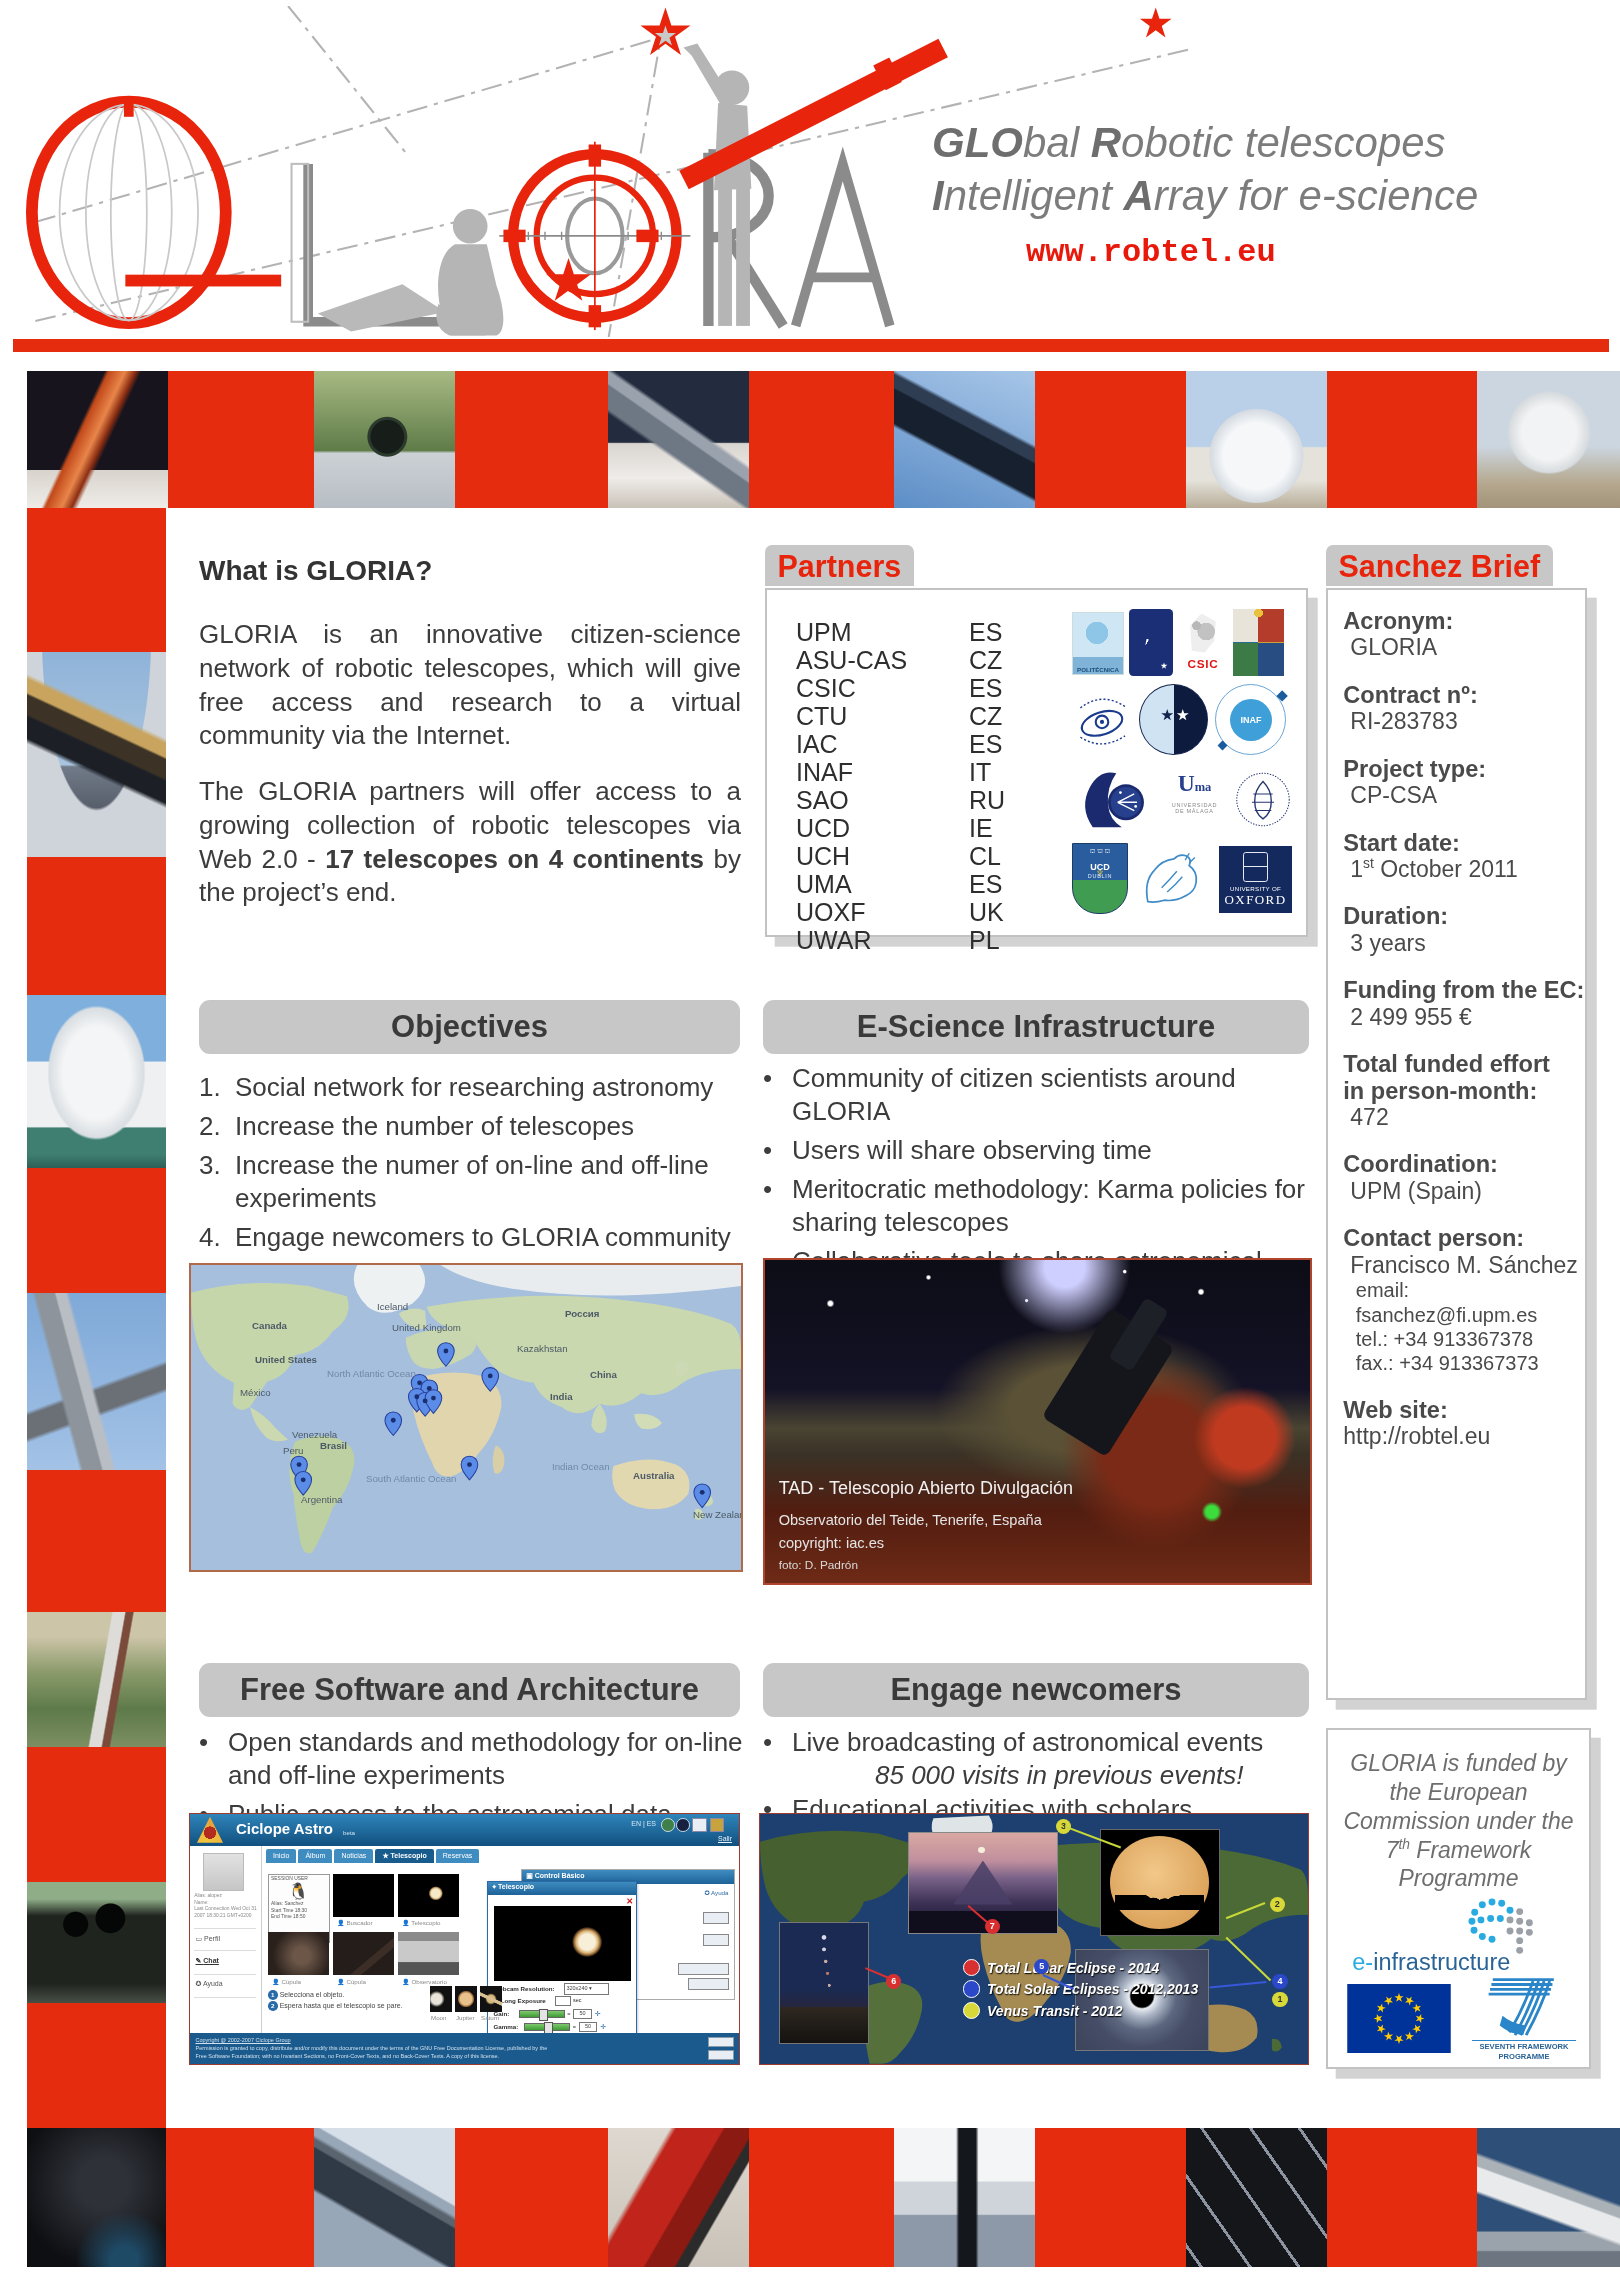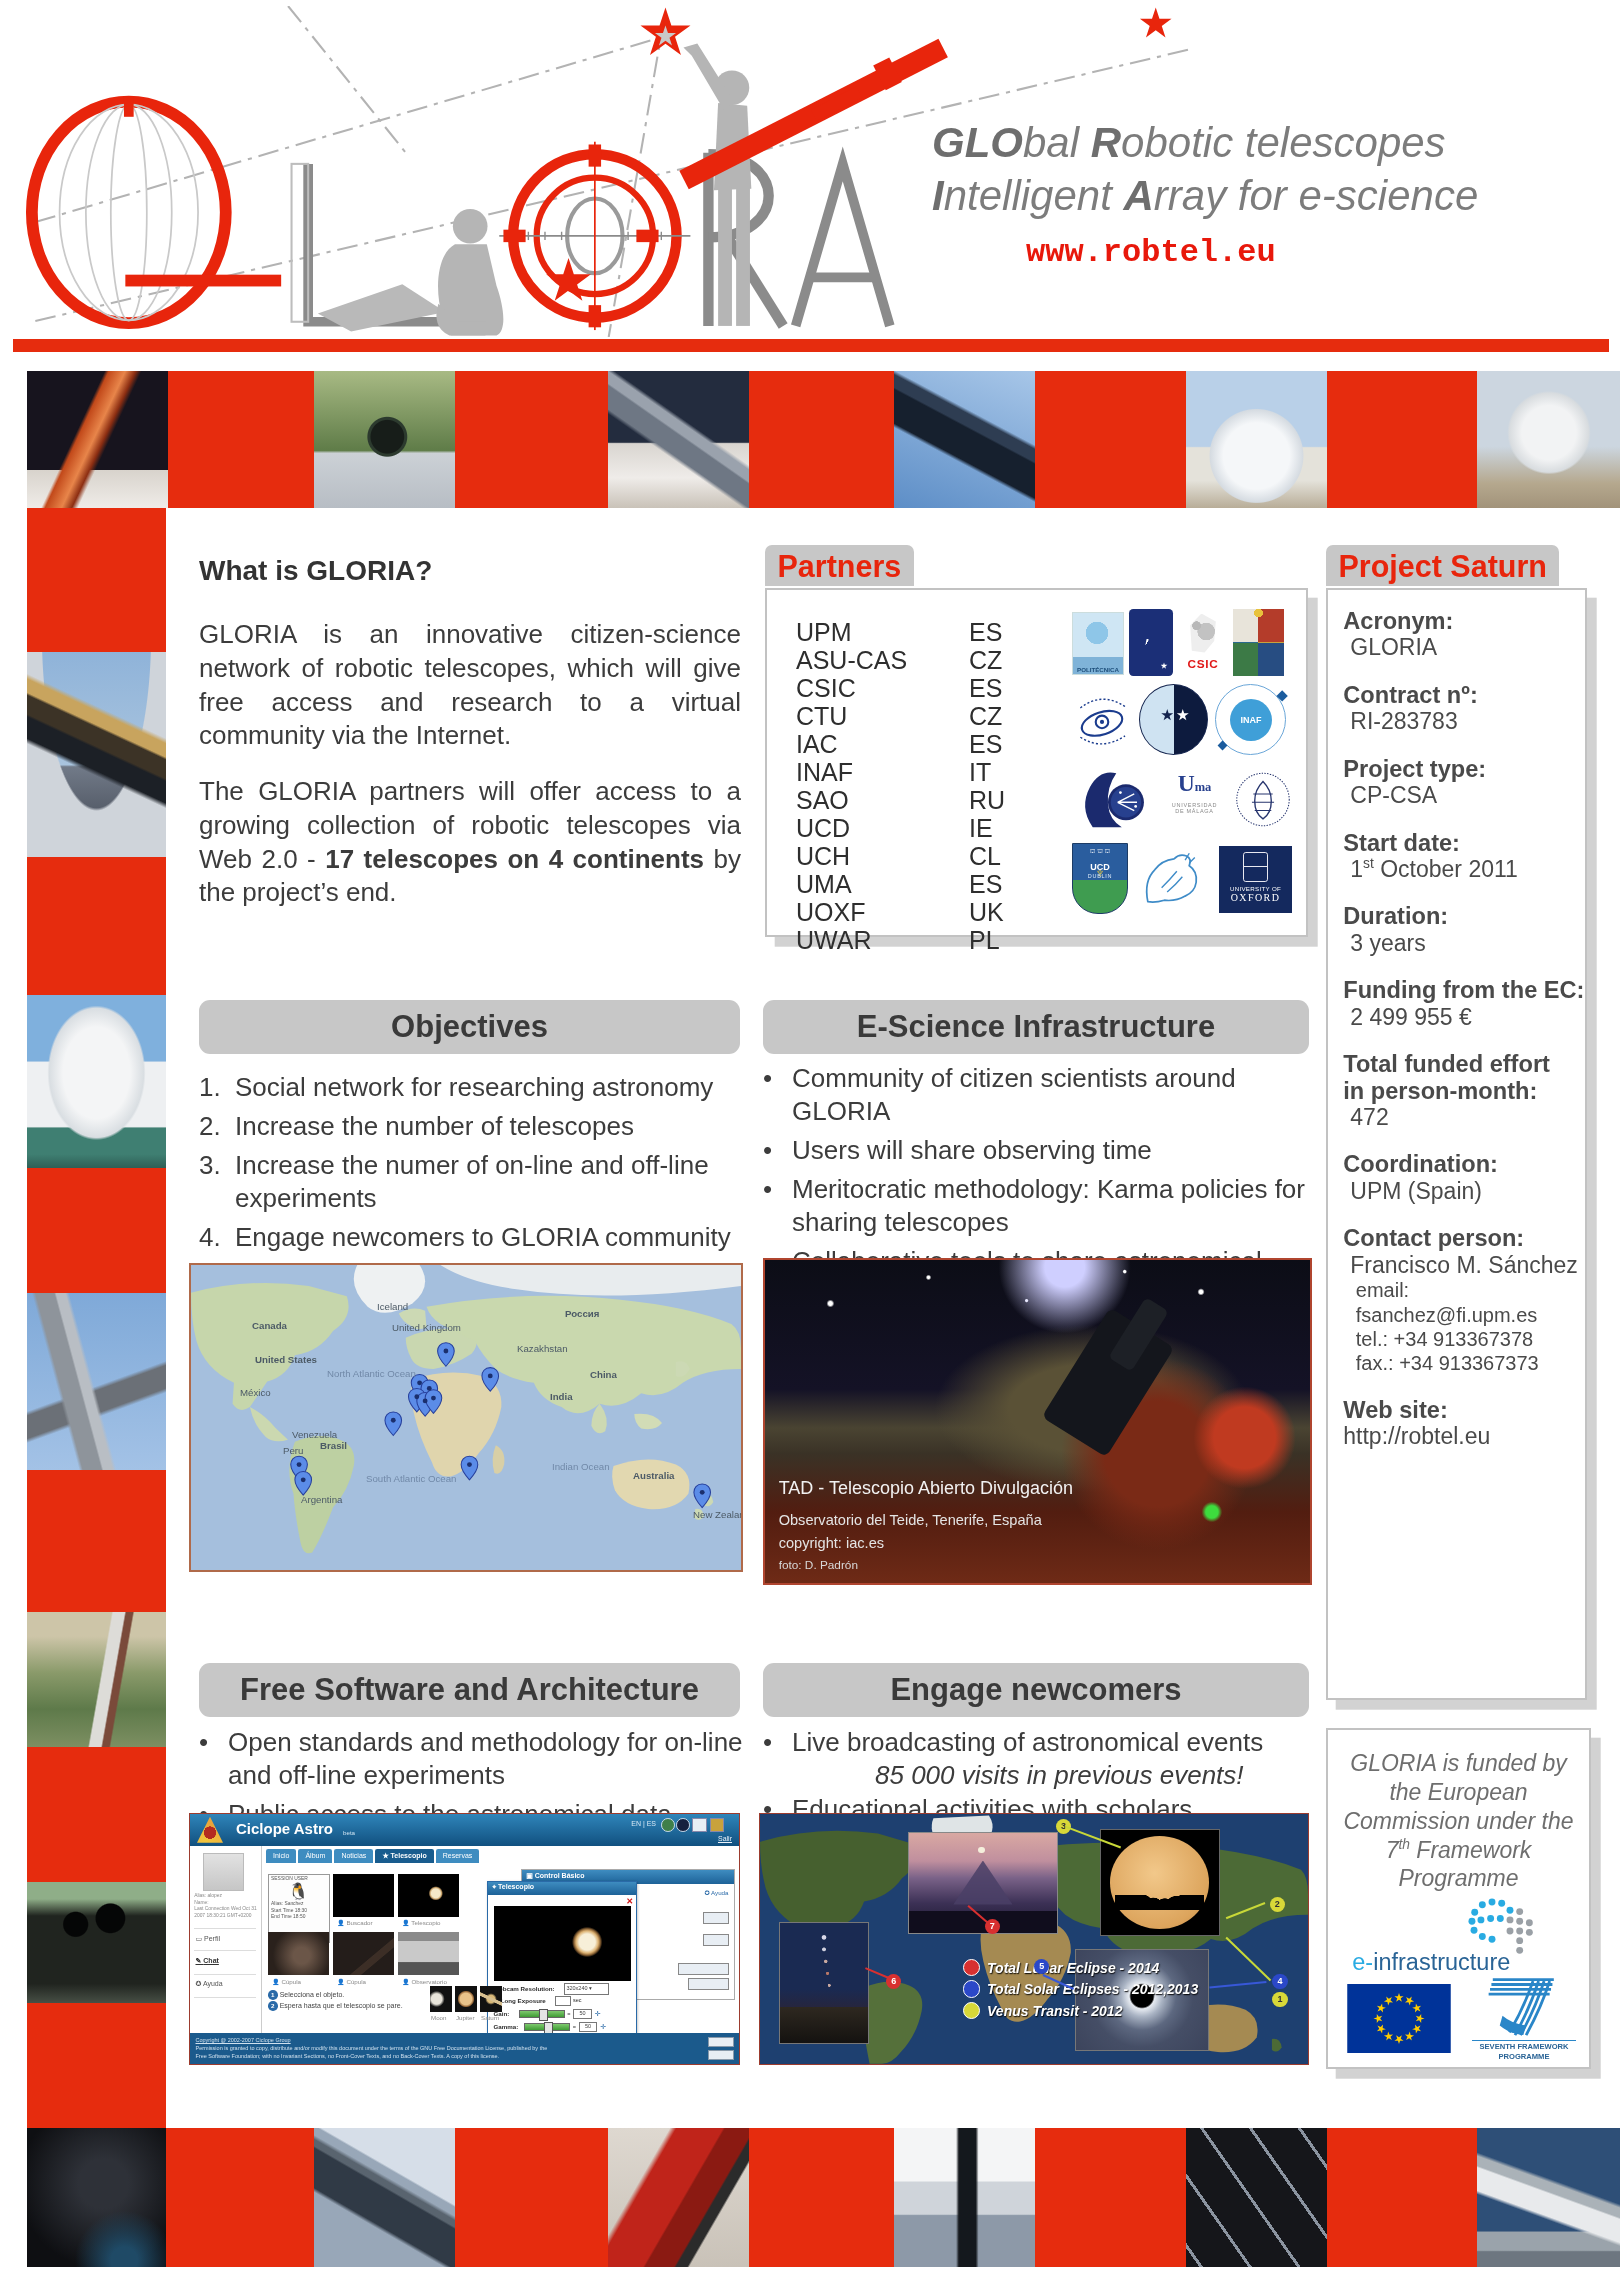--- a/index.html
+++ b/index.html
@@ -533,21 +533,21 @@
         <svg width="76" height="67" viewBox="0 0 110 96">
           <path d="M20 80 Q14 50 30 34 Q40 20 58 18 Q66 10 76 14 Q84 18 80 28 Q92 36 90 52 Q88 66 74 72 Q60 80 44 78 Q30 82 20 80 Z" fill="none" stroke="#3f8cc8" stroke-width="2.5"></path>
           <path d="M40 60 Q52 48 62 36 M48 66 Q60 56 70 44" fill="none" stroke="#3f8cc8" stroke-width="2"></path>
           <path d="M74 20 L80 10 M80 24 L88 16" stroke="#3f8cc8" stroke-width="2"></path>
         </svg>
       </div>
       <div class="abs" style="left:147px;top:237px;width:73px;height:67px;background:#14295e;text-align:center;">
         <div style="margin:5.5px auto 0;width:23.6px;height:28px;border:1.4px solid #e8e8f0;border-radius:2.8px;background:
              linear-gradient(to bottom,transparent 45%,#e8e8f0 45% 50%,transparent 50%);"></div>
         <div style="color:#fff;font-size:6.2px;margin-top:2.8px;letter-spacing:0.3px;">UNIVERSITY OF</div>
-        <div style="color:#fff;font-size:10px;font-family:'Liberation Serif',serif;letter-spacing:1.4px;">OXFORD</div>
+        <div style="color:#fff;font-size:13px;font-family:'Liberation Serif',serif;letter-spacing:1.4px;">OXFORD</div>
       </div>
     </div>
   </div>
 
   <div class="bar" style="left:763px;top:1000px;width:546px;">E-Science Infrastructure</div>
   <div class="abs bullets" style="left:763px;top:1062px;width:555px;">
     <div class="bullet-row">
         <span class="bullet-dot">•</span>
         <span>Community of citizen scientists around GLORIA</span>
       </div>
@@ -671,21 +671,21 @@
       <line x1="440" y1="18" x2="520" y2="48" stroke="#c8d838" stroke-width="3"></line>
       <line x1="728" y1="128" x2="672" y2="150" stroke="#c8d838" stroke-width="3"></line>
       <line x1="736" y1="240" x2="672" y2="178" stroke="#c8d838" stroke-width="3"></line>
       <line x1="408" y1="232" x2="452" y2="252" stroke="#3858d8" stroke-width="3"></line>
       <line x1="730" y1="242" x2="648" y2="250" stroke="#3858d8" stroke-width="3"></line>
       <line x1="330" y1="158" x2="300" y2="132" stroke="#d83030" stroke-width="3"></line>
       <line x1="190" y1="238" x2="152" y2="222" stroke="#d83030" stroke-width="3"></line>
     </svg>
   </div>
 
-  <div class="tab" style="left:1326px;top:545px;">Project Saturn</div>
+  <div class="tab" style="left:1326px;top:545px;">Sanchez Brief</div>
   <div class="panel" style="left:1326px;top:588px;width:261px;height:1112px;padding:18px 0 0 15.3px;box-sizing:border-box;">
     <div class="pb-field">
         <div class="pb-label">Acronym:</div>
         <div class="pb-value">GLORIA</div>
       </div>
     <div class="pb-field">
         <div class="pb-label">Contract nº:</div>
         <div class="pb-value">RI-283783</div>
       </div>
     <div class="pb-field">

